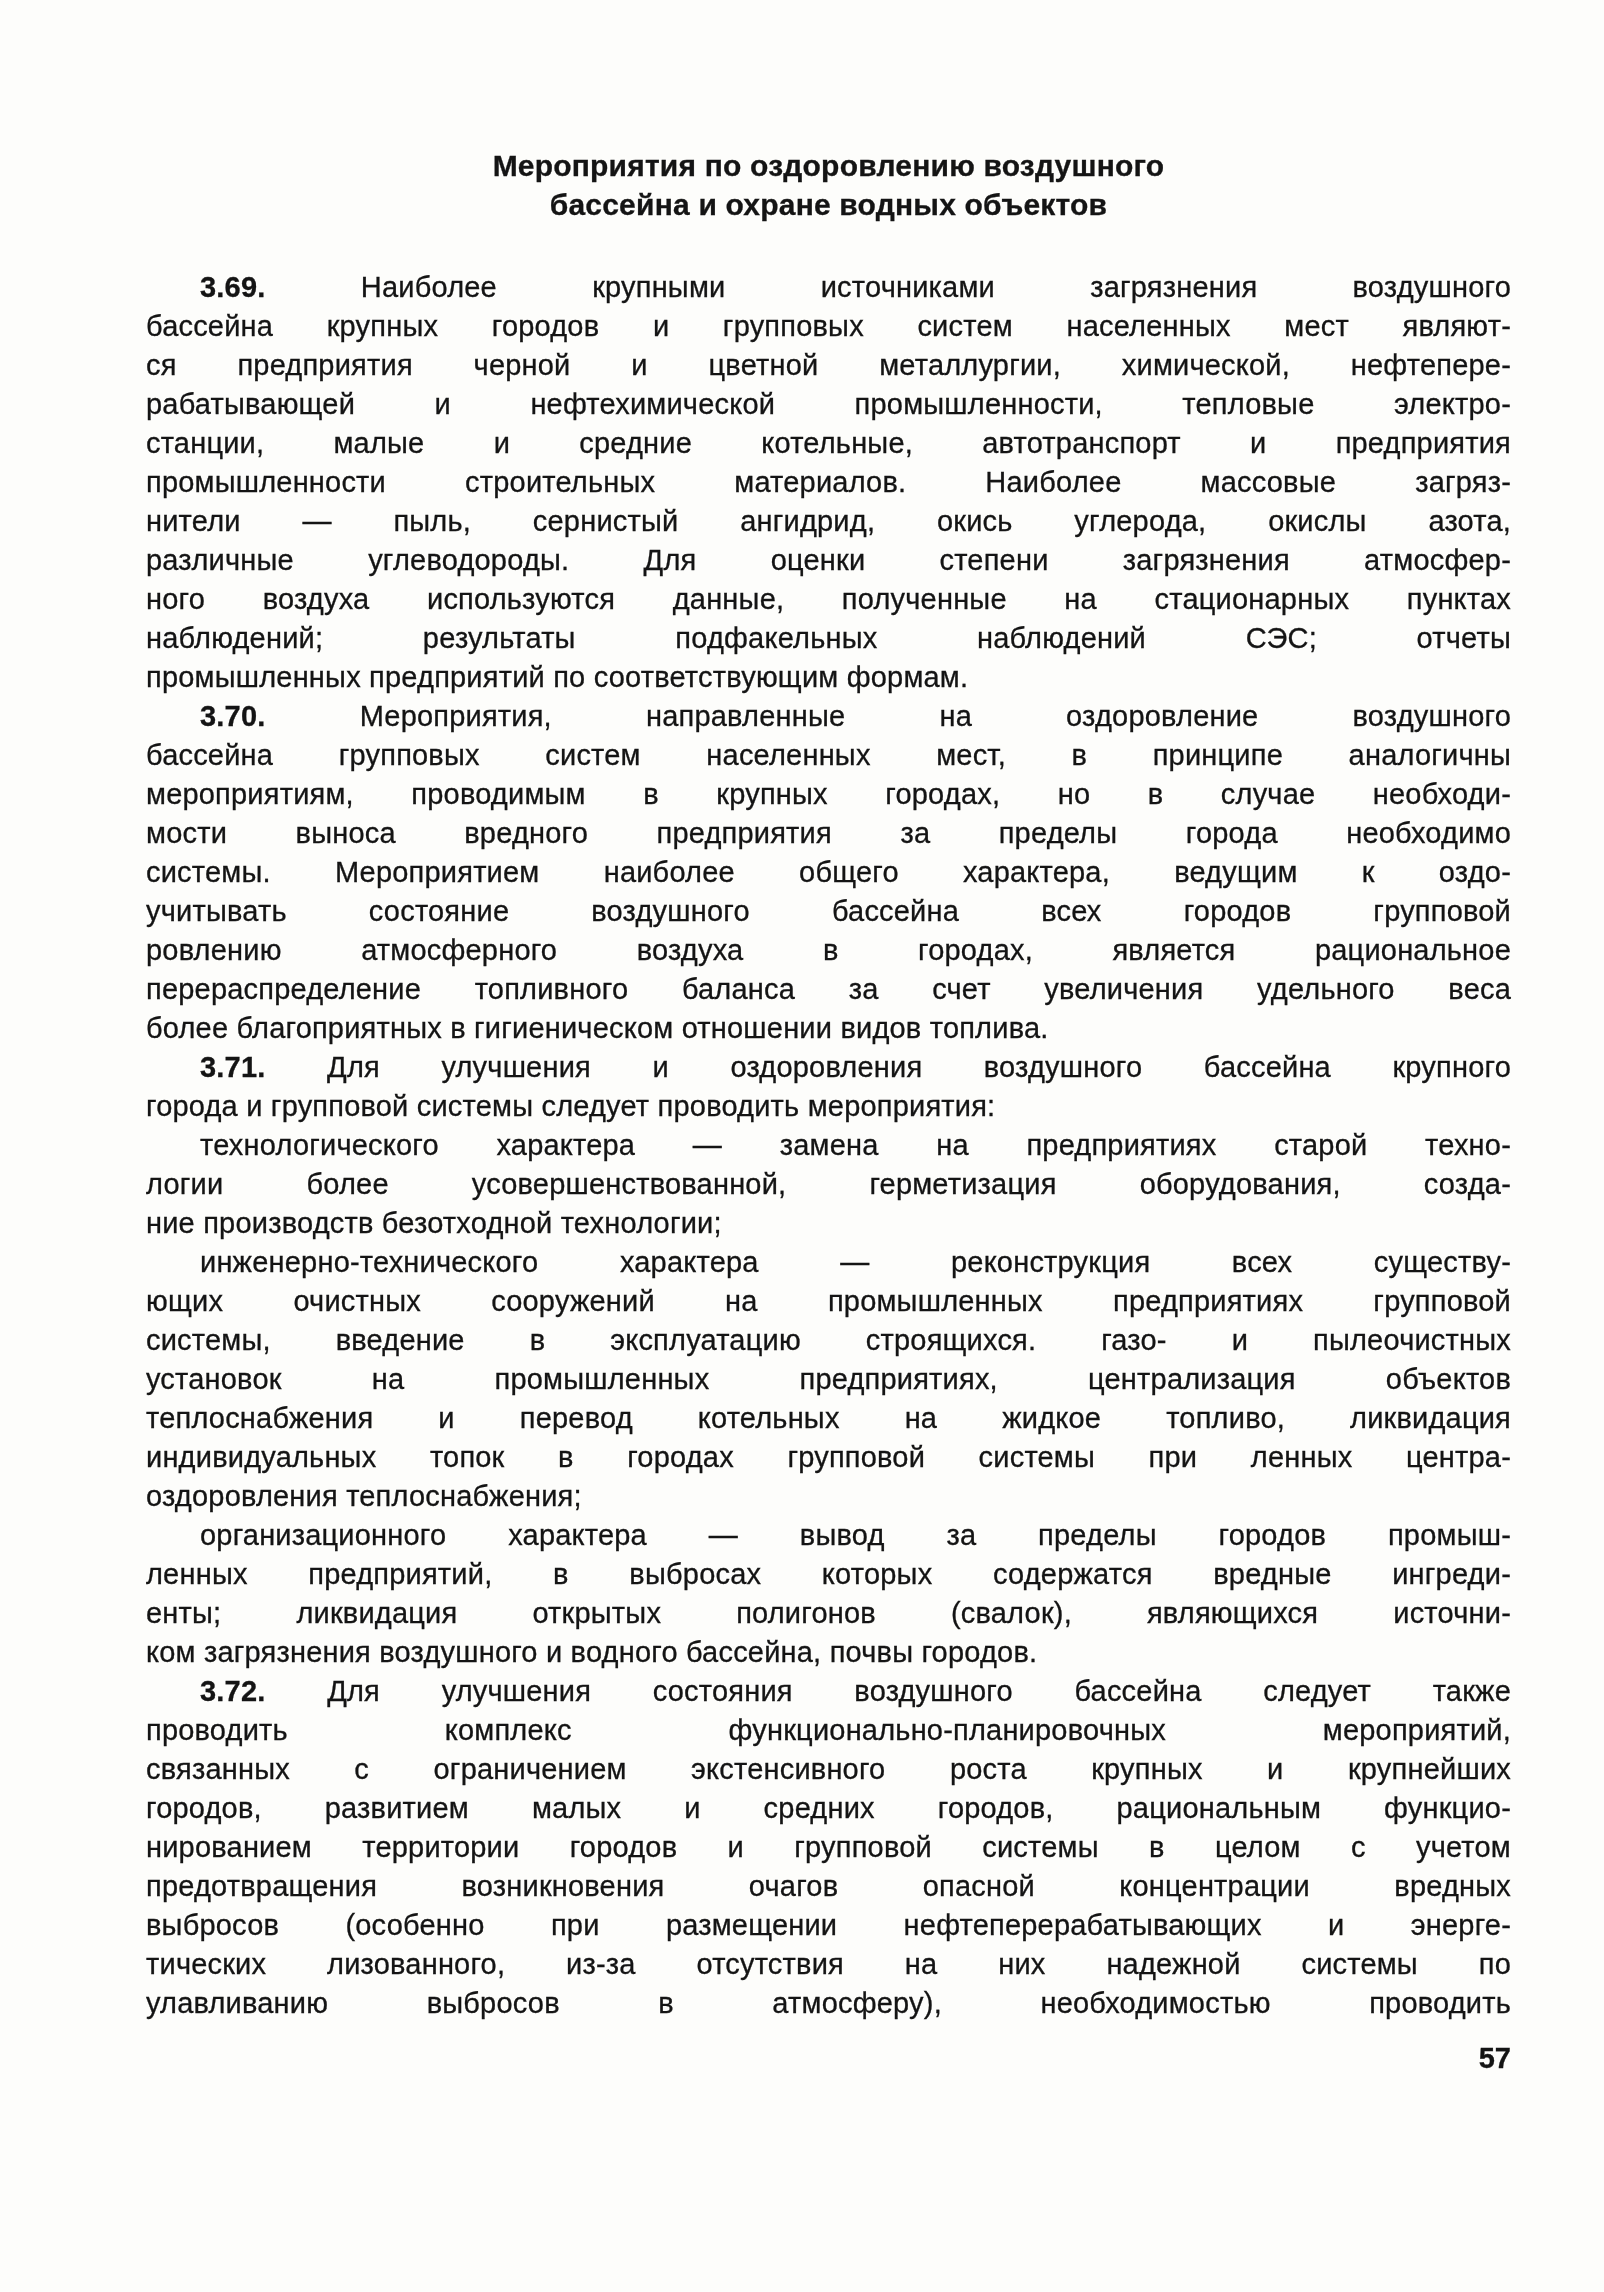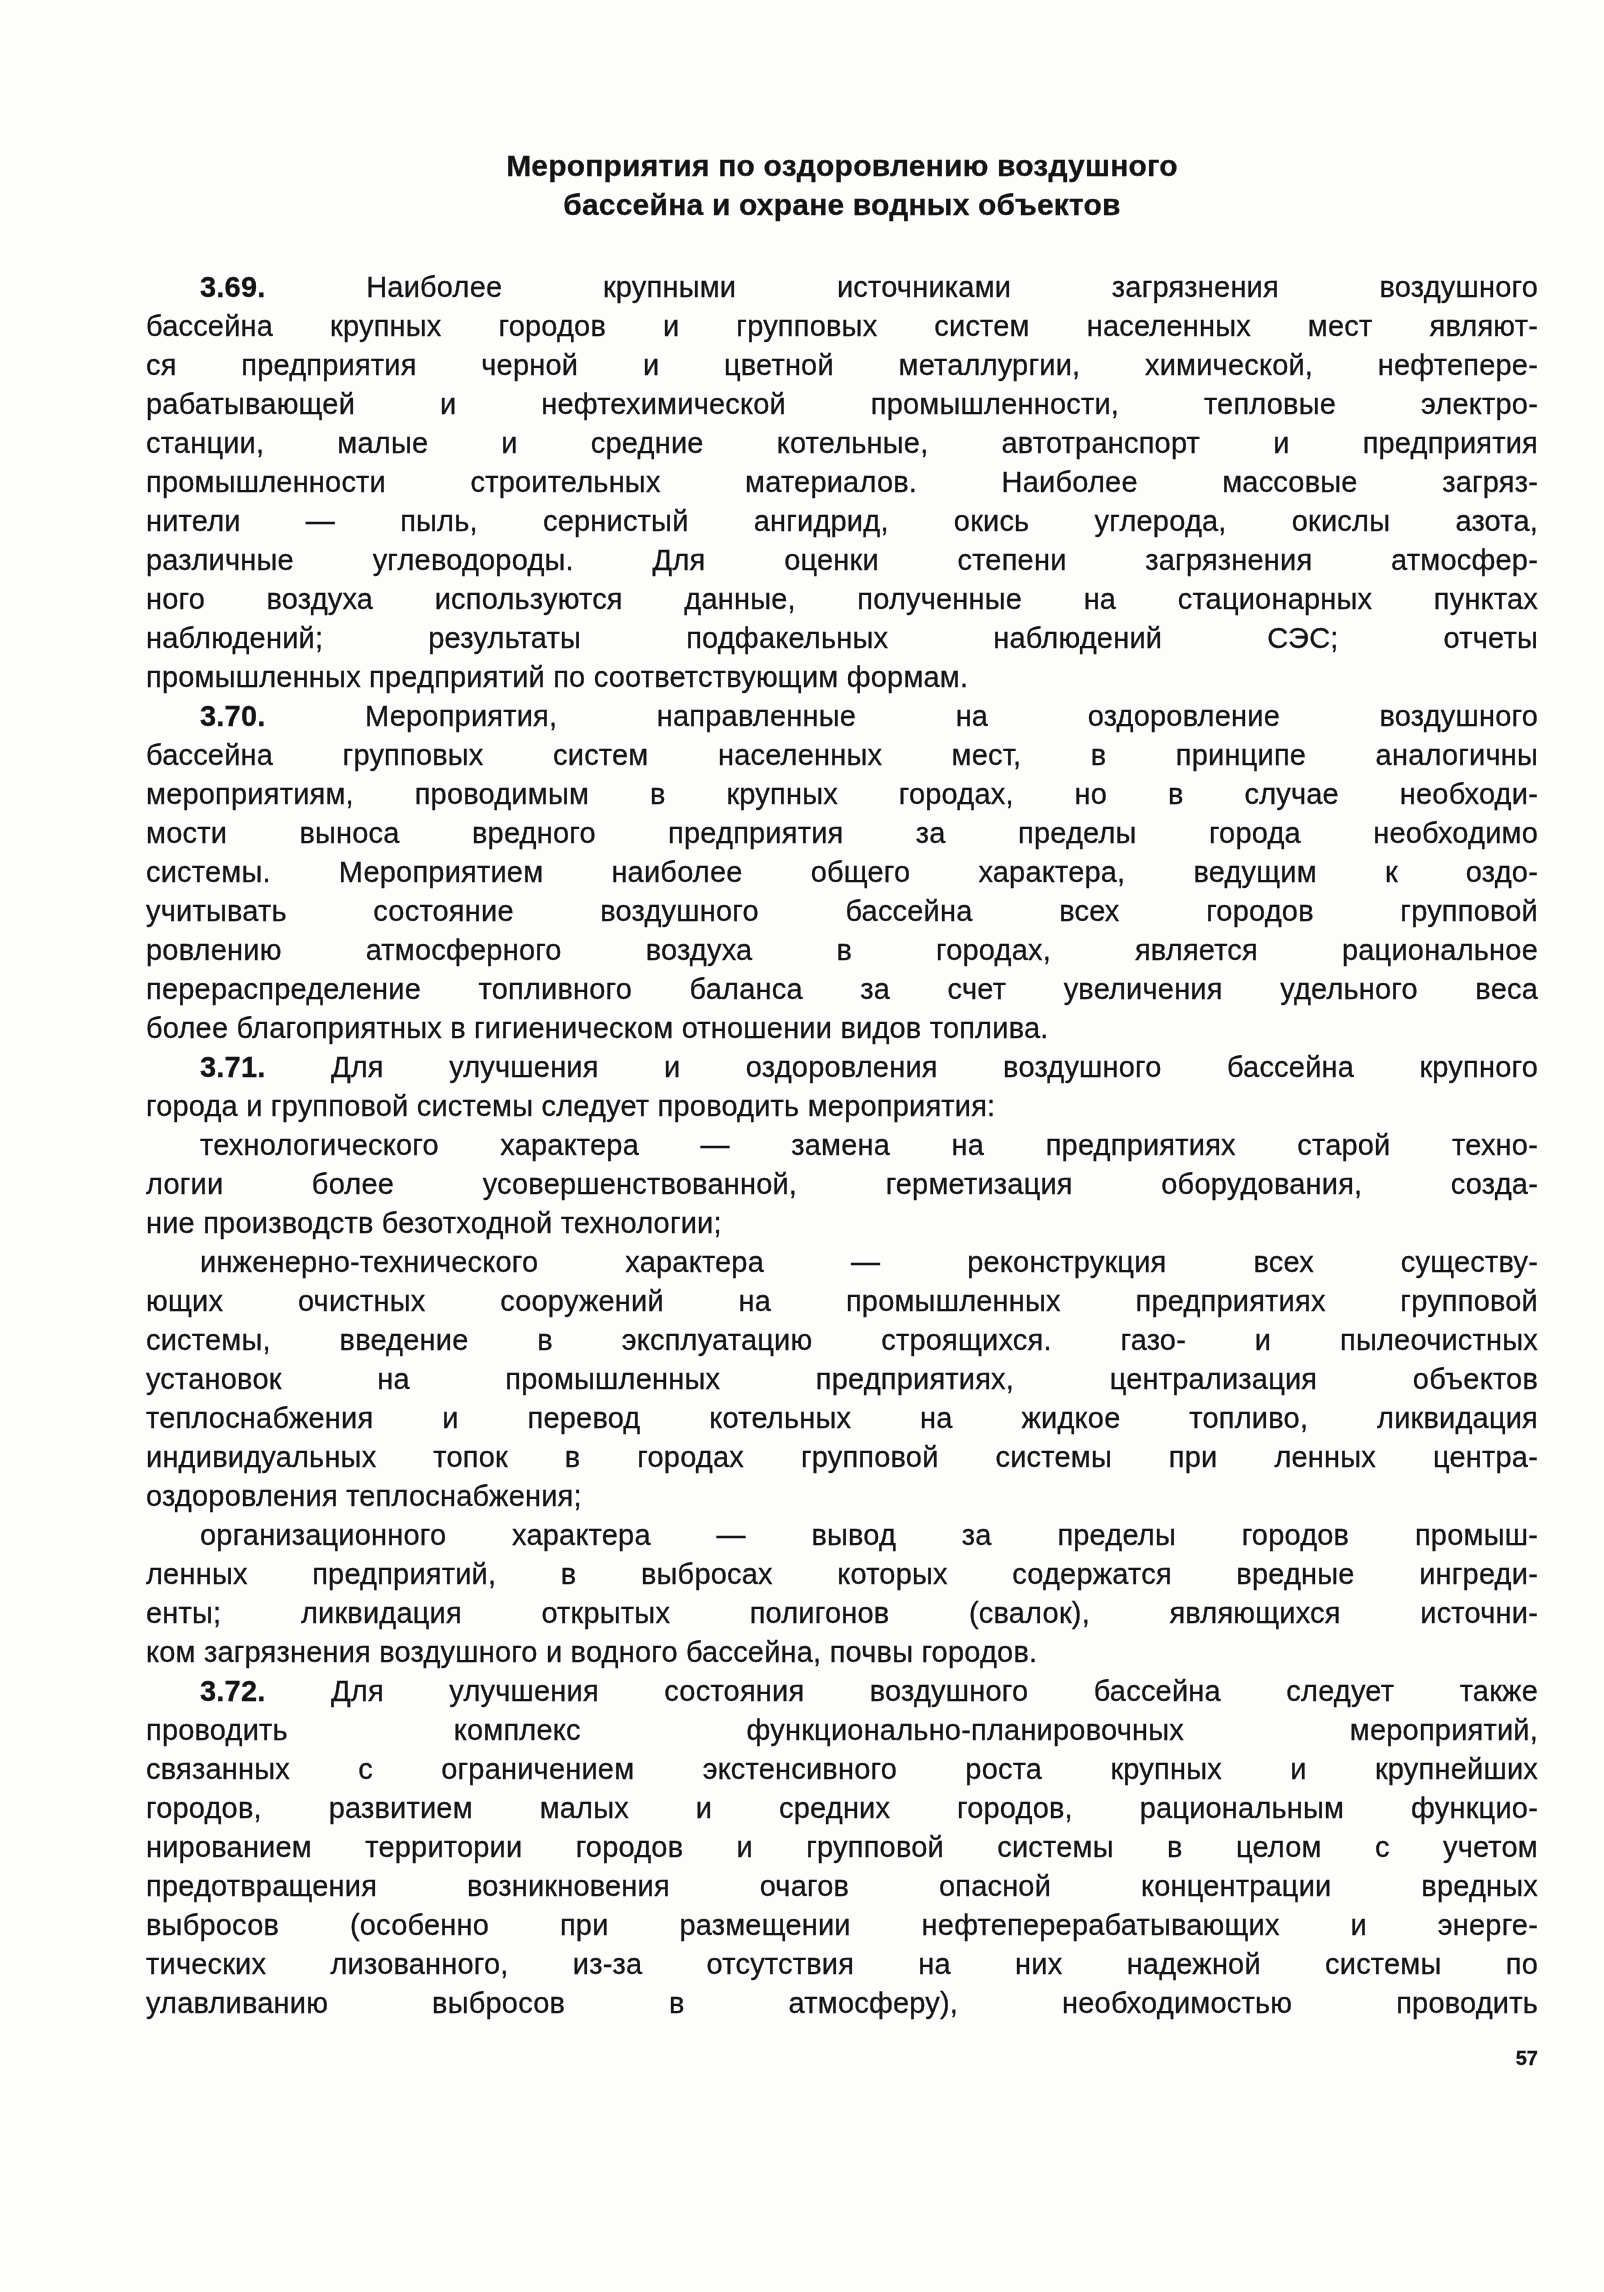--- a/index.html
+++ b/index.html
@@ -7,21 +7,21 @@
     padding: 0;
     background: #e8e8e6;
   }
   .page {
     position: relative;
     width: 1604px;
     height: 2292px;
     margin: 0;
     background: #fdfdfb;
     box-sizing: border-box;
-    padding: 146px 66px 0 146px;
+    padding: 146px 93px 0 146px;
     font-family: "Liberation Sans", "DejaVu Sans", sans-serif;
     color: #141414;
     -webkit-text-stroke: 0.3px #141414;
     overflow: hidden;
   }
   .heading {
     text-align: center;
     font-weight: 700;
     font-size: 30px;
     line-height: 39px;
@@ -44,21 +44,21 @@
   .line.first { text-indent: 54px; }
   .line.last {
     text-align: center;
     text-align-last: left;
   }
   .pnum { font-weight: 700; }
   .page-number {
     margin-top: 15.5px;
     text-align: right;
     font-weight: 700;
-    font-size: 20px;
+    font-size: 29px;
     line-height: 39px;
   }
 </style>
 </head>
 <body>
 
 <div class="page">
 
   <div class="heading">
     <div>Мероприятия по оздоровлению воздушного</div>

